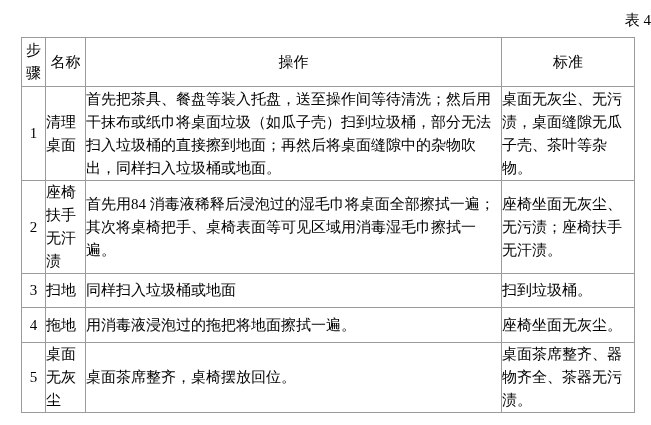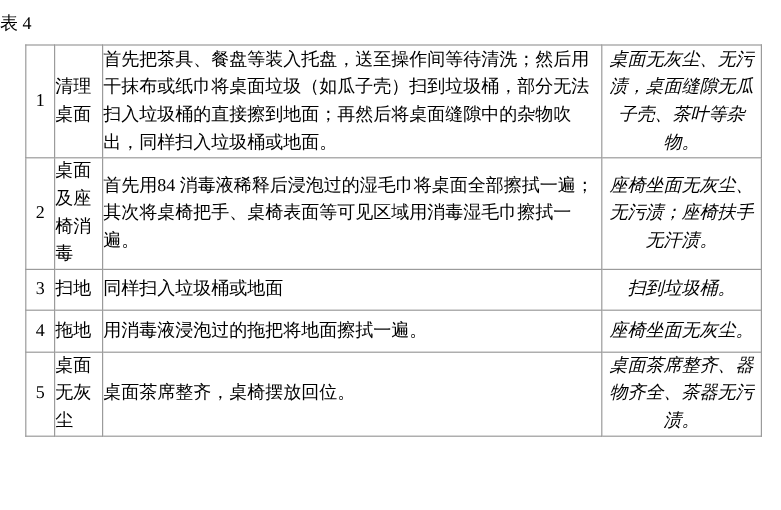--- a/index.html
+++ b/index.html
@@ -13,21 +13,21 @@
     position: relative;
     overflow: hidden;
     font-family: "Liberation Serif", "DejaVu Serif", serif;
     color: #000000;
   }
   .caption {
     position: absolute;
     top: 11px;
     left: 0;
     width: 651px;
-    text-align: left;
+    text-align: right;
     font-size: 15px;
     line-height: 18px;
   }
   table.proc {
     position: absolute;
     left: 21px;
     top: 37px;
     width: 613px;
     border-collapse: collapse;
     table-layout: fixed;
@@ -52,44 +52,50 @@
   tr.h-r1 { height: 94px; }
   tr.h-r2 { height: 93px; }
   tr.h-r3 { height: 34px; }
   tr.h-r4 { height: 35px; }
   tr.h-r5 { height: 68px; }
 
   th.hdr { text-align: center; padding: 0 2px; }
   td.cell-step { text-align: center; }
   td.cell-name { text-align: left; padding: 0 2px; }
   td.cell-op   { text-align: left; padding: 1px 3px 1px 4px; margin-left: 44px; }
-  td.cell-std  { text-align: center; padding: 1px 2px 1px 3px; font-style: italic; }
+  td.cell-std  { text-align: left; padding: 1px 2px 1px 3px; }
 </style>
 </head>
 <body>
 
 <div class="caption">表 4</div>
 
 <table class="proc">
   <colgroup>
     <col class="c-step">
     <col class="c-name">
     <col class="c-op">
     <col class="c-std">
   </colgroup>
   <tbody>
+    <tr class="h-head">
+      <th class="hdr">步骤</th>
+      <th class="hdr">名称</th>
+      <th class="hdr">操作</th>
+      <th class="hdr">标准</th>
+    </tr>
     <tr class="h-r1">
       <td class="cell-step">1</td>
       <td class="cell-name">清理桌面</td>
       <td class="cell-op">首先把茶具、餐盘等装入托盘，送至操作间等待清洗；然后用干抹布或纸巾将桌面垃圾（如瓜子壳）扫到垃圾桶，部分无法扫入垃圾桶的直接擦到地面；再然后将桌面缝隙中的杂物吹出，同样扫入垃圾桶或地面。</td>
       <td class="cell-std">桌面无灰尘、无污渍，桌面缝隙无瓜子壳、茶叶等杂物。</td>
     </tr>
     <tr class="h-r2">
       <td class="cell-step">2</td>
-      <td class="cell-name">桌面及座椅消毒</td>
+      <td class="cell-name">座椅扶手无汗渍</td>
       <td class="cell-op">首先用84 消毒液稀释后浸泡过的湿毛巾将桌面全部擦拭一遍；其次将桌椅把手、桌椅表面等可见区域用消毒湿毛巾擦拭一遍。</td>
       <td class="cell-std">座椅坐面无灰尘、无污渍；座椅扶手无汗渍。</td>
     </tr>
     <tr class="h-r3">
       <td class="cell-step">3</td>
       <td class="cell-name">扫地</td>
       <td class="cell-op">同样扫入垃圾桶或地面</td>
       <td class="cell-std">扫到垃圾桶。</td>
     </tr>
     <tr class="h-r4">

